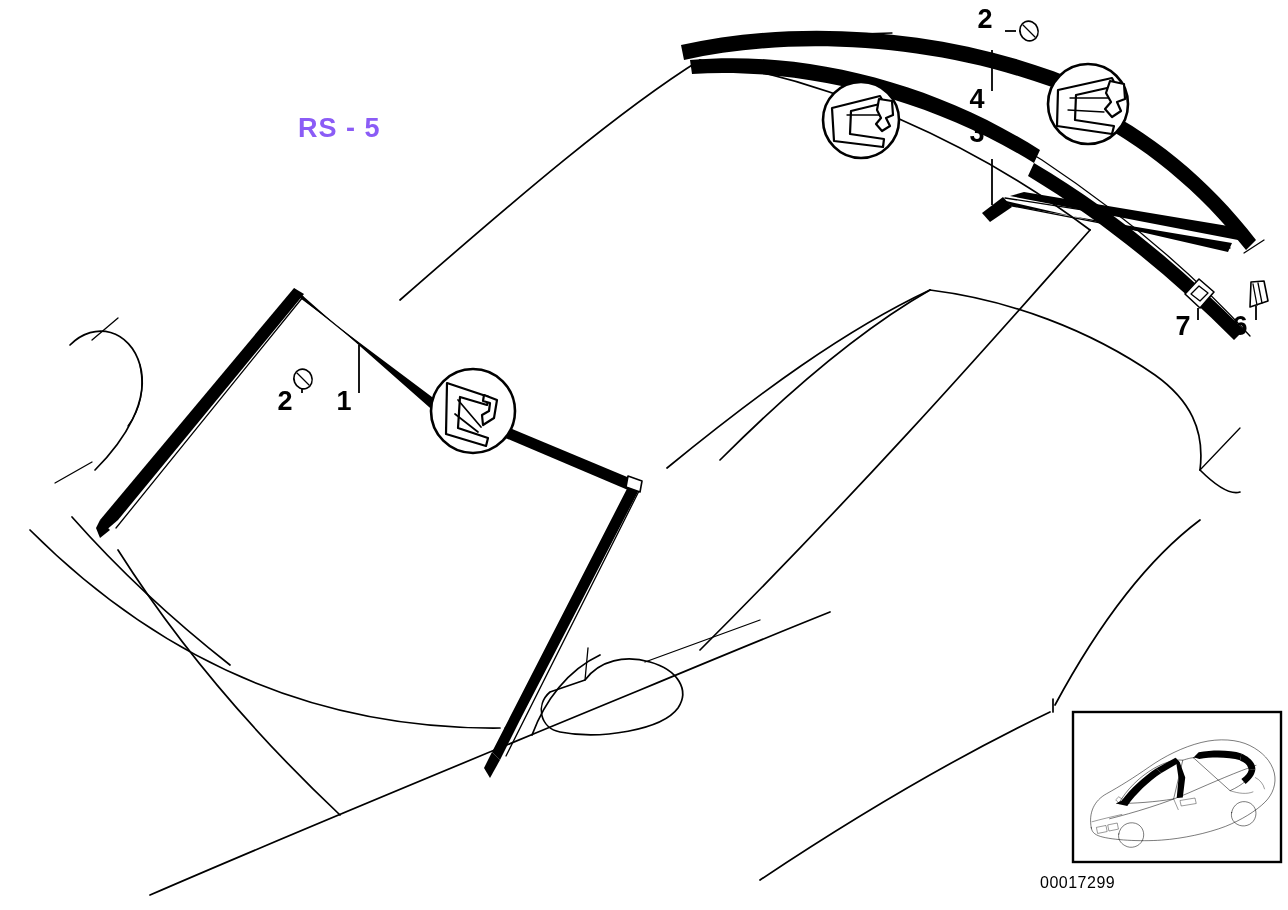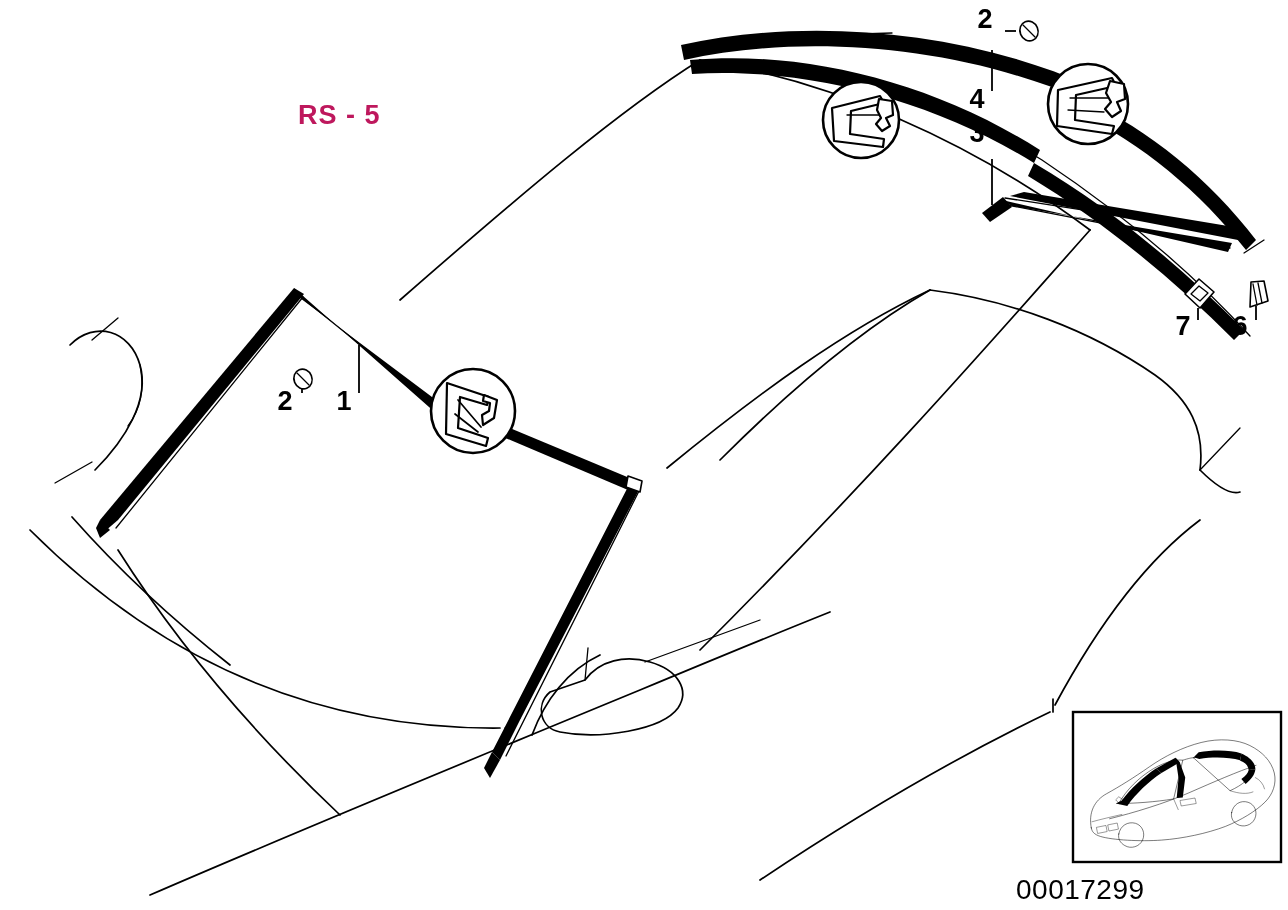--- a/index.html
+++ b/index.html
@@ -20,32 +20,32 @@
   #diagram {
     position: absolute;
     left: 0;
     top: 0;
     width: 1288px;
     height: 910px;
   }
   .cat-title {
     position: absolute;
     left: 298px;
-    top: 100px;
+    top: 113px;
     font-size: 27px;
     font-weight: bold;
     letter-spacing: 1px;
-    color: #be185d;
+    color: #8b5cf6;
     white-space: nowrap;
   }
   .diagram-id {
     position: absolute;
-    left: 1016px;
+    left: 1040px;
     top: 874px;
-    font-size: 28px;
+    font-size: 16px;
     font-weight: normal;
     letter-spacing: 0.5px;
     color: #000000;
     white-space: nowrap;
     text-align: center;
   }
   .callout-num {
     position: absolute;
     font-size: 27px;
     font-weight: bold;

